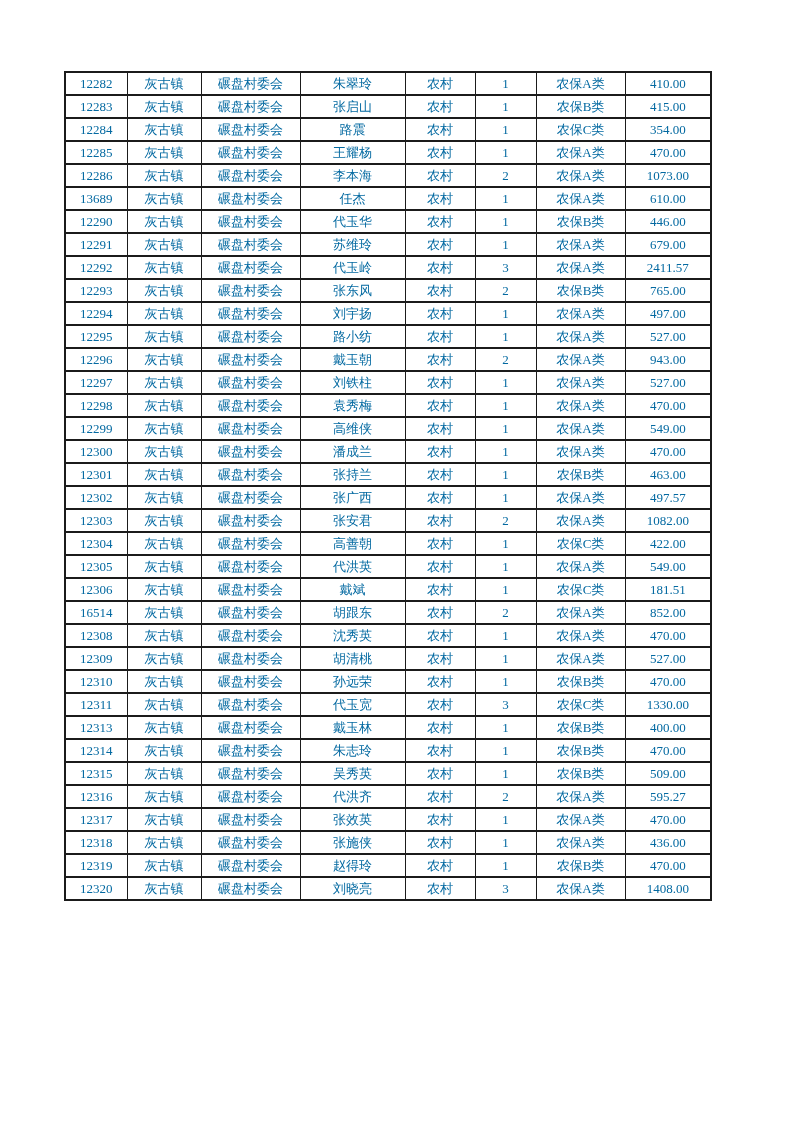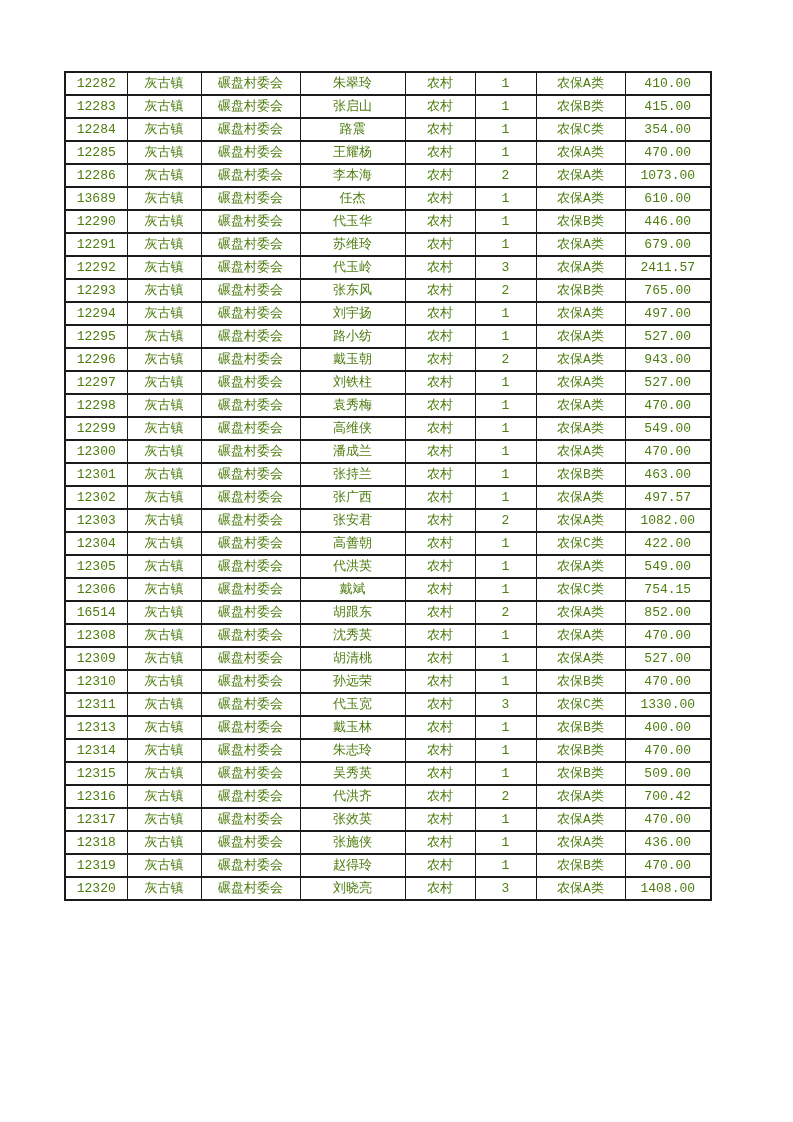--- a/index.html
+++ b/index.html
@@ -6,22 +6,22 @@
     margin: 0;
     padding: 0;
     background: #ffffff;
   }
   .page {
     position: relative;
     width: 793px;
     height: 1122px;
     background: #ffffff;
     overflow: hidden;
-    font-family: Liberation Mono, monospace;
-    color: #4d7c0f;
+    font-family: Liberation Serif, serif;
+    color: #0369a1;
   }
   table.data-table {
     position: absolute;
     left: 64px;
     top: 71px;
     border-collapse: collapse;
     table-layout: fixed;
     width: 646px;
   }
   table.data-table td {
@@ -287,21 +287,21 @@
           <td>549.00</td>
         </tr>
         <tr>
           <td>12306</td>
           <td>灰古镇</td>
           <td>碾盘村委会</td>
           <td>戴斌</td>
           <td>农村</td>
           <td>1</td>
           <td>农保C类</td>
-          <td>754.15</td>
+          <td>181.51</td>
         </tr>
         <tr>
           <td>16514</td>
           <td>灰古镇</td>
           <td>碾盘村委会</td>
           <td>胡跟东</td>
           <td>农村</td>
           <td>2</td>
           <td>农保A类</td>
           <td>852.00</td>
@@ -377,21 +377,21 @@
           <td>509.00</td>
         </tr>
         <tr>
           <td>12316</td>
           <td>灰古镇</td>
           <td>碾盘村委会</td>
           <td>代洪齐</td>
           <td>农村</td>
           <td>2</td>
           <td>农保A类</td>
-          <td>700.42</td>
+          <td>595.27</td>
         </tr>
         <tr>
           <td>12317</td>
           <td>灰古镇</td>
           <td>碾盘村委会</td>
           <td>张效英</td>
           <td>农村</td>
           <td>1</td>
           <td>农保A类</td>
           <td>470.00</td>

